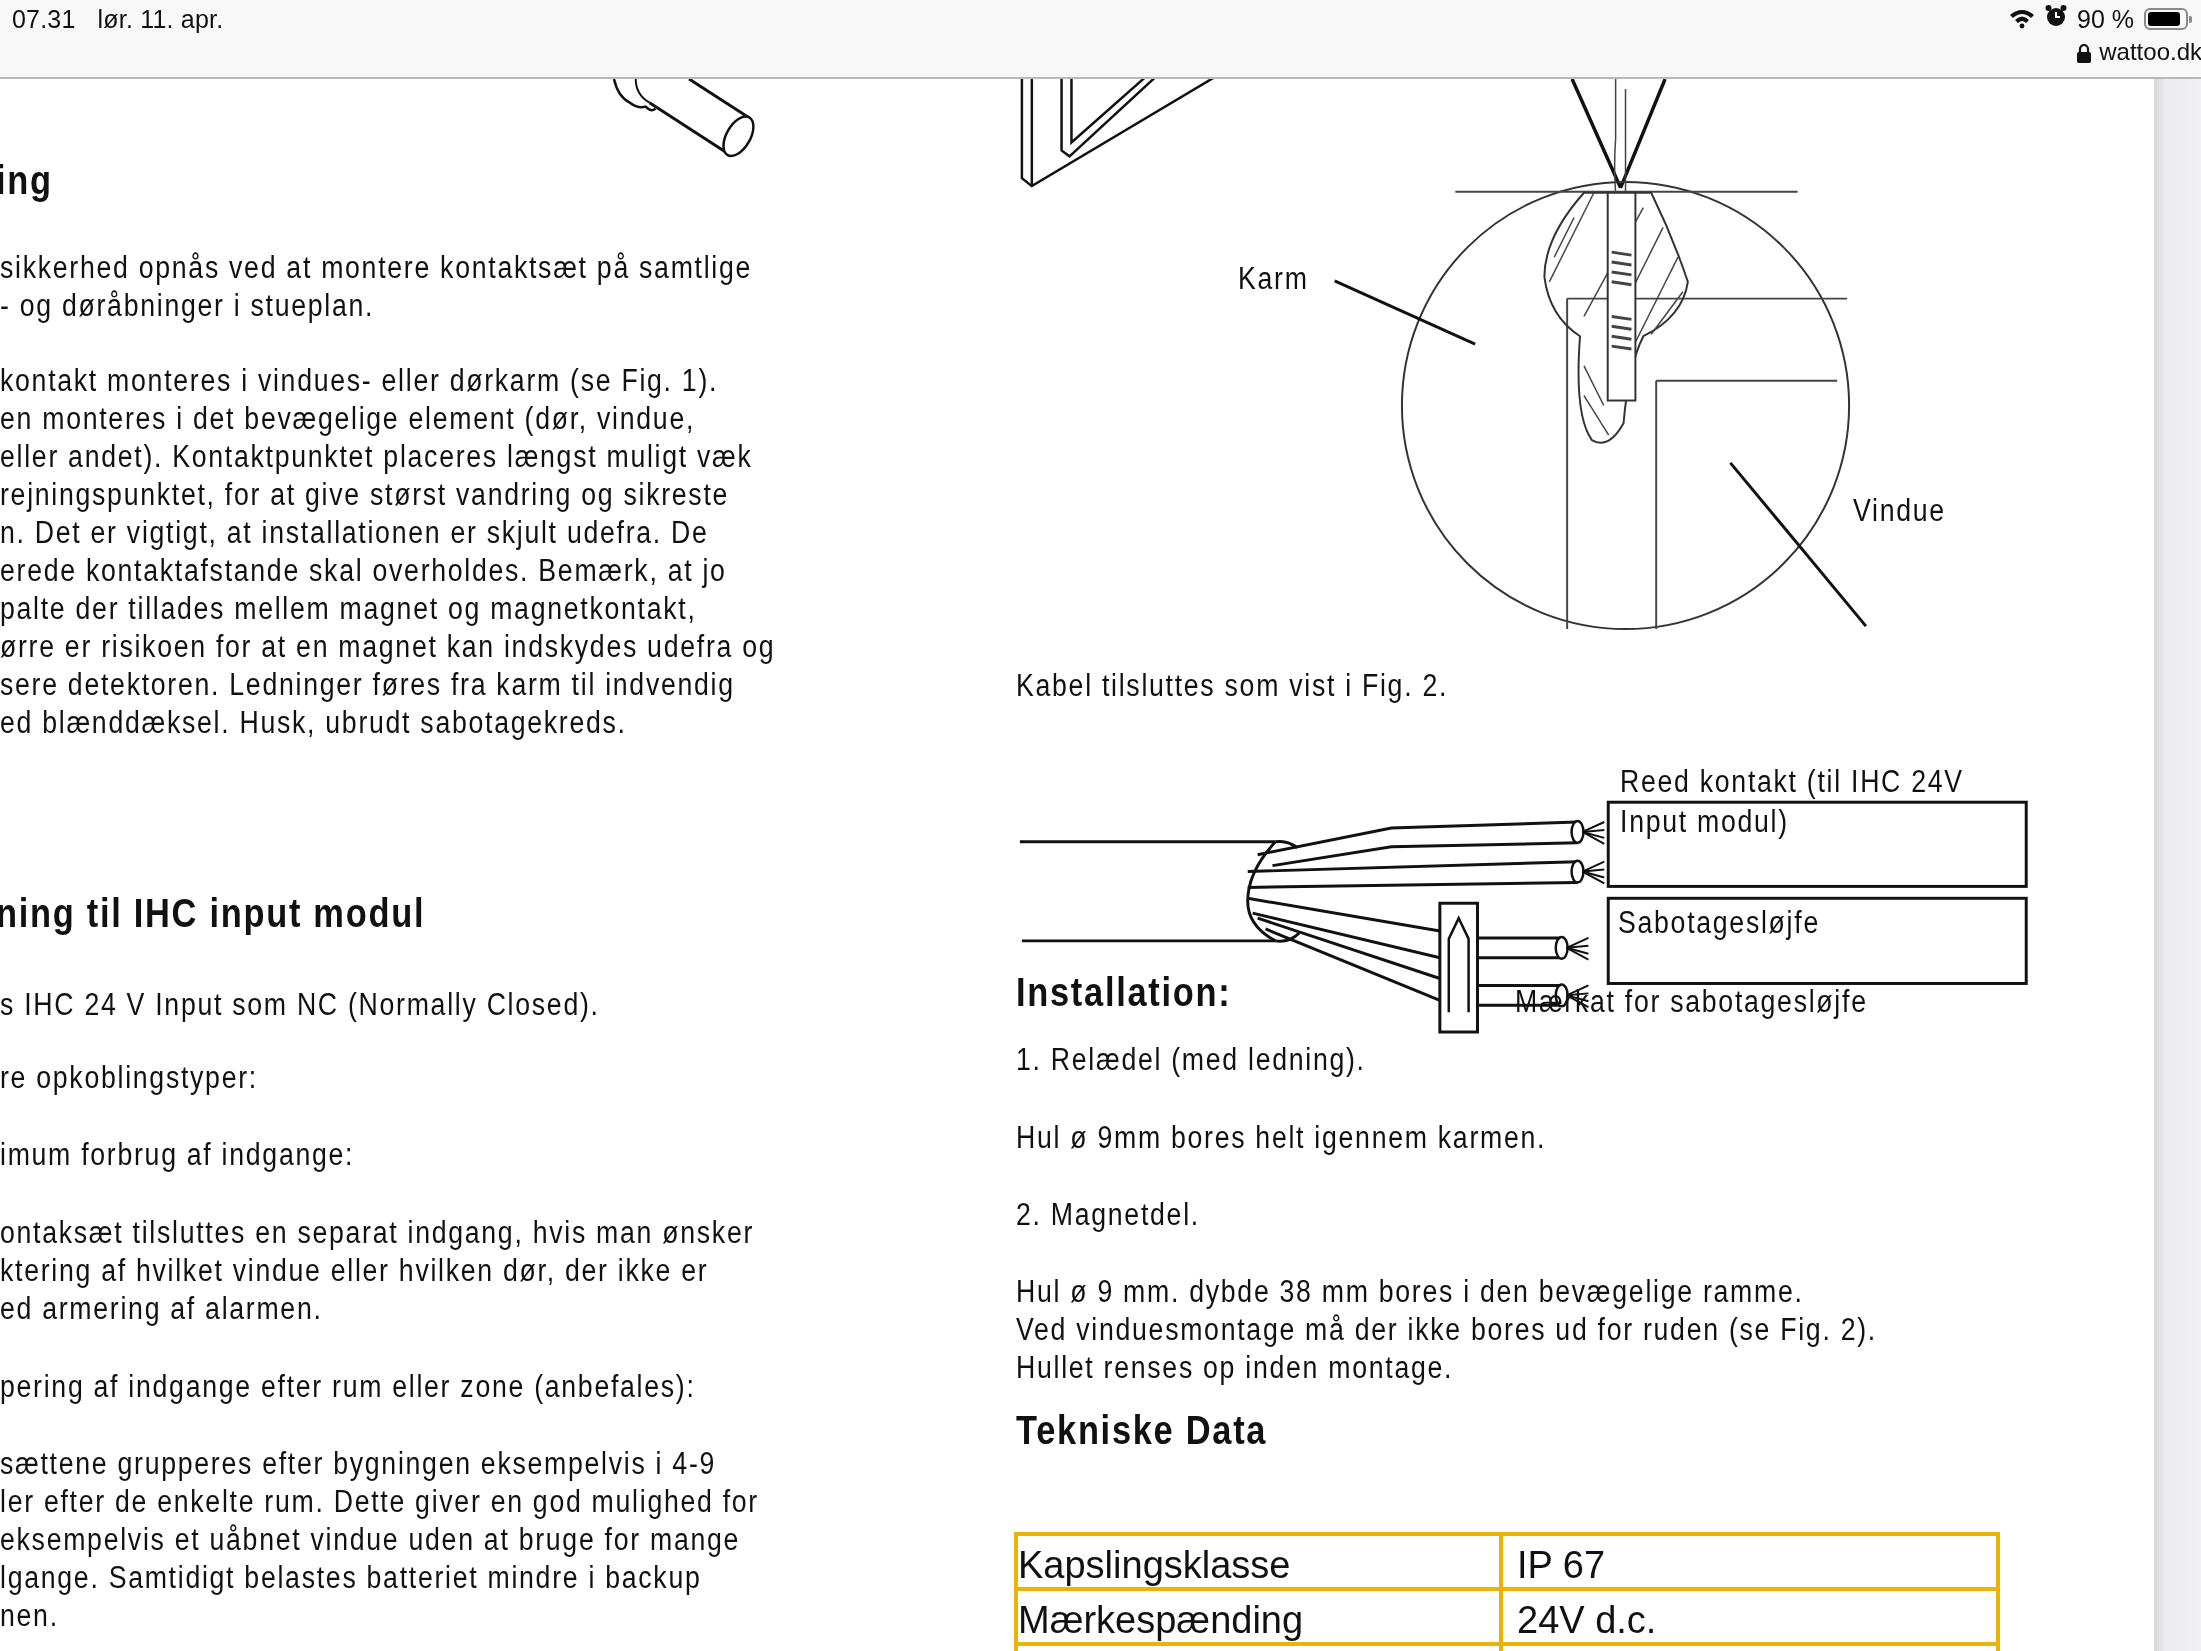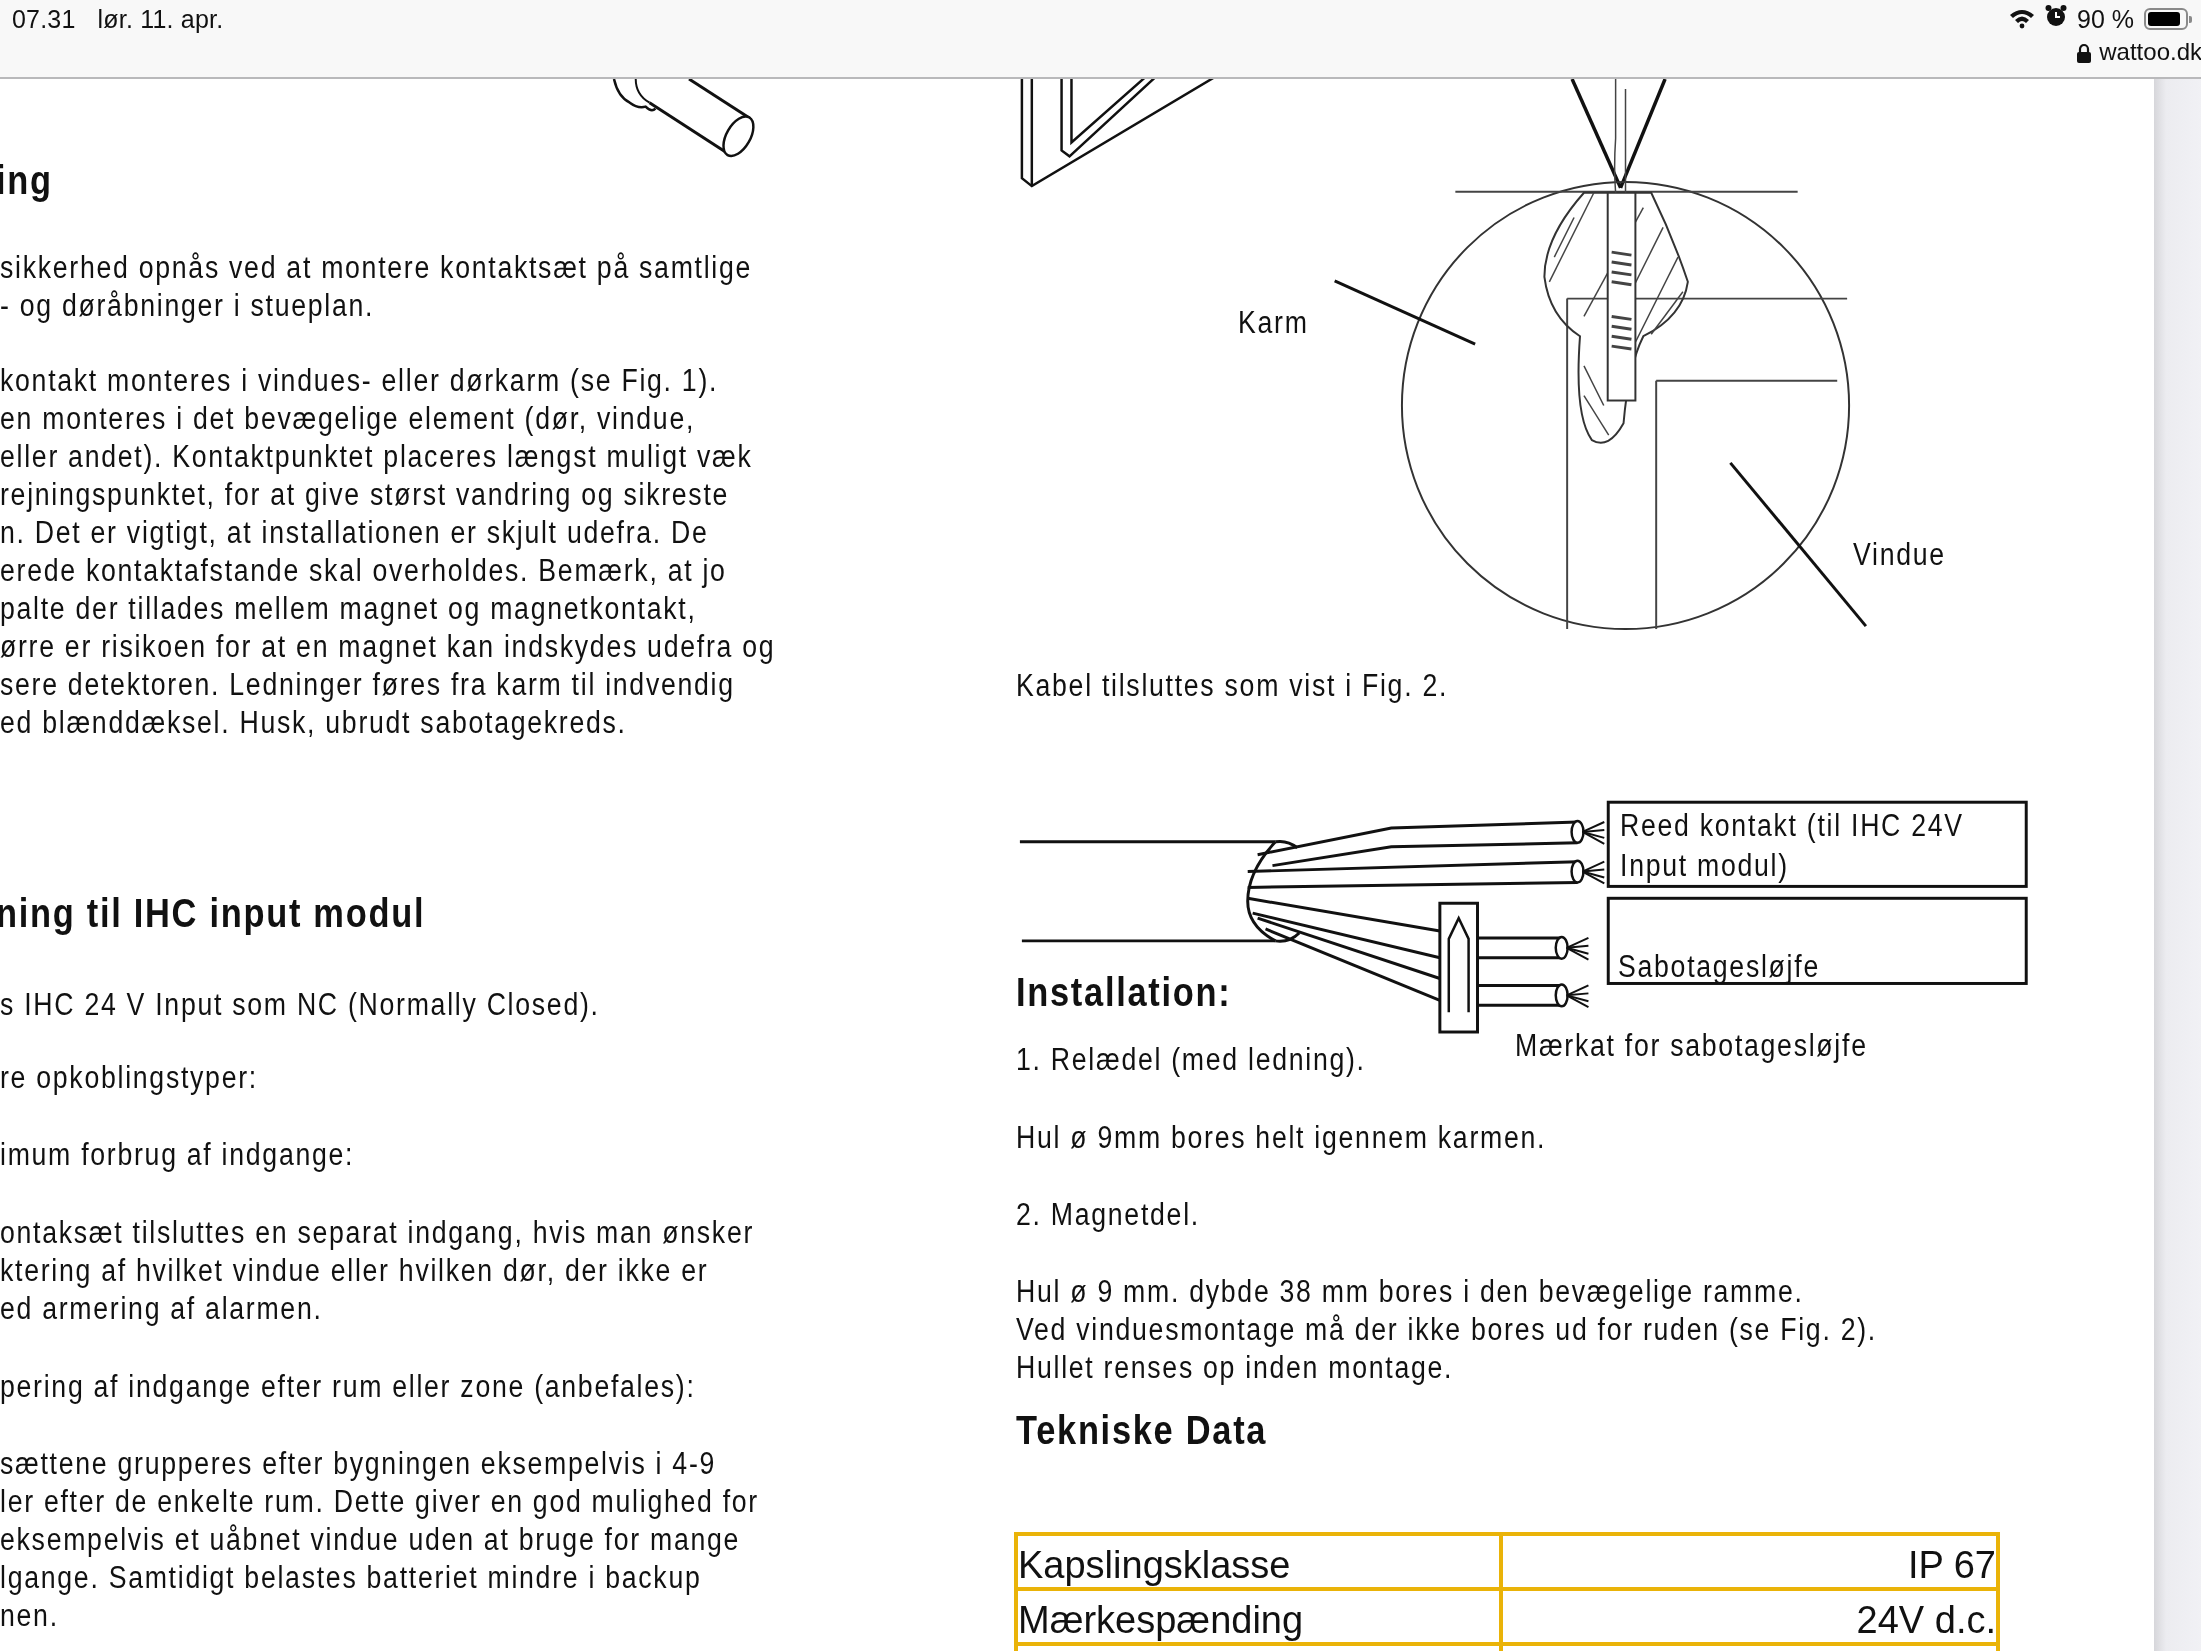--- a/index.html
+++ b/index.html
@@ -36,31 +36,31 @@
   .page {
     position: absolute; left: 0; top: 79px; width: 2154px; height: 1572px; background: #fff; overflow: hidden;
   }
   .scroll-gutter {
     position: absolute; left: 2154px; top: 79px; width: 48px; height: 1572px;
     background: linear-gradient(to right, #d6d6da 0, #ececf0 12px, #f1f1f5 100%);
   }
   .narrow { transform: scaleX(0.86); transform-origin: 0 0; display: inline-block; white-space: nowrap; letter-spacing: 2px; }
   .p { position: absolute; font-size: 31px; line-height: 38px; white-space: pre; }
   .h { position: absolute; font-size: 40px; font-weight: bold; white-space: pre; }
-  .label { position: absolute; font-size: 31px; white-space: pre; margin-top: 44px; }
+  .label { position: absolute; font-size: 31px; white-space: pre; }
 
   .tech-table {
     position: absolute; left: 1014px; top: 1519px; border-collapse: collapse;
     font-family: "Liberation Sans", sans-serif;
   }
   .tech-table td {
     border: 4px solid #eab308; font-size: 38px; height: 51px; padding: 0; vertical-align: bottom; line-height: 44px;
   }
   .tech-table td.k { width: 481px; }
-  .tech-table td.v { width: 479px; padding-left: 14px; text-align: right; }
+  .tech-table td.v { width: 479px; padding-left: 14px; }
   svg { position: absolute; overflow: visible; }
 </style>
 </head>
 <body>
 
 <div class="topbar">
   <div class="status-left">
     <span>07.31</span><span>lør. 11. apr.</span>
   </div>
   <div class="status-right">

